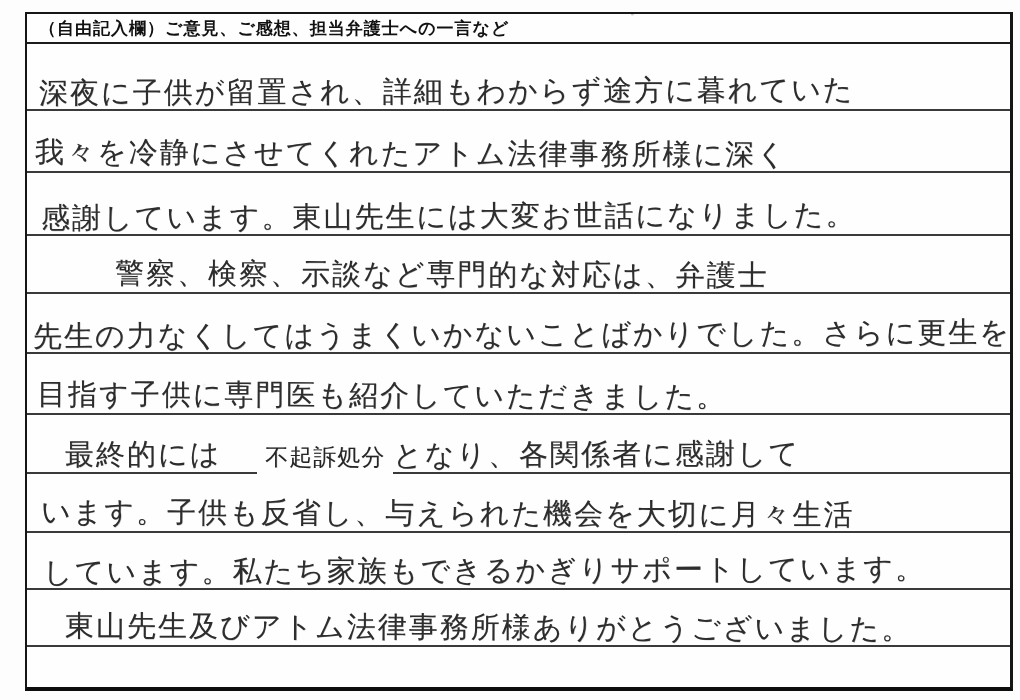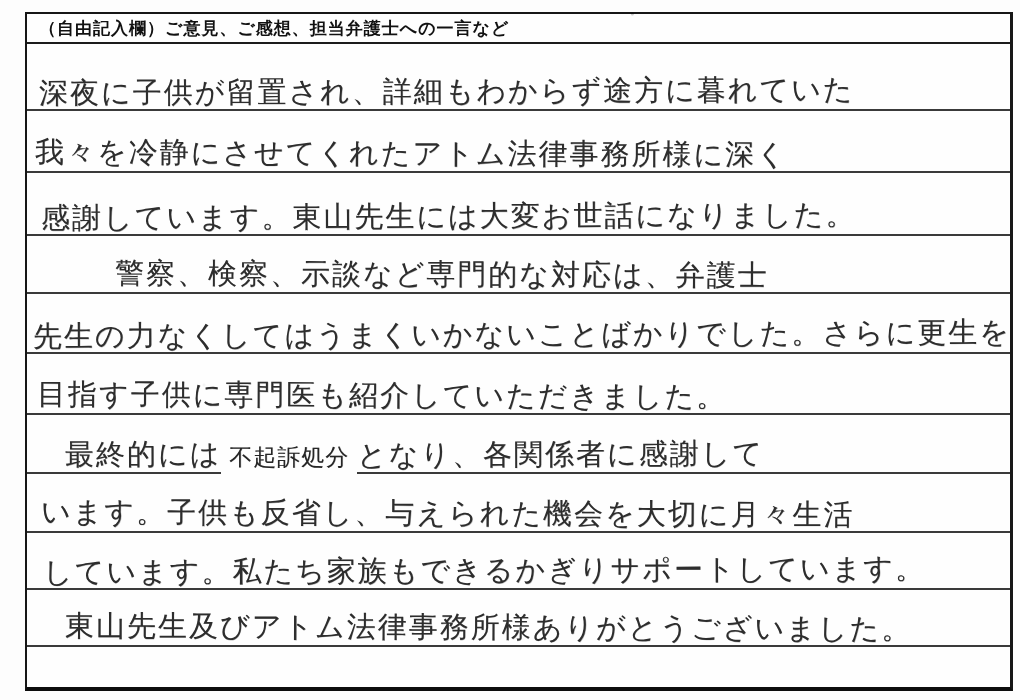--- a/index.html
+++ b/index.html
@@ -92,20 +92,21 @@
     font-size: 23px;
     letter-spacing: 1px;
     color: #262626;
     background: #fefefe;
     position: relative;
     z-index: 2;
     padding: 2px 8px 9px 8px;
     margin-bottom: -8px;
     line-height: 1.1;
     text-shadow: 0.3px 0.3px 0 rgba(38,38,38,0.3);
+    margin-left: 36px;
   }
 </style>
 </head>
 <body>
 
 <div class="canvas">
   <div class="form-box">
     <div class="form-header">
       <span>（自由記入欄）ご意見、ご感想、担当弁護士への一言など</span>
     </div>

